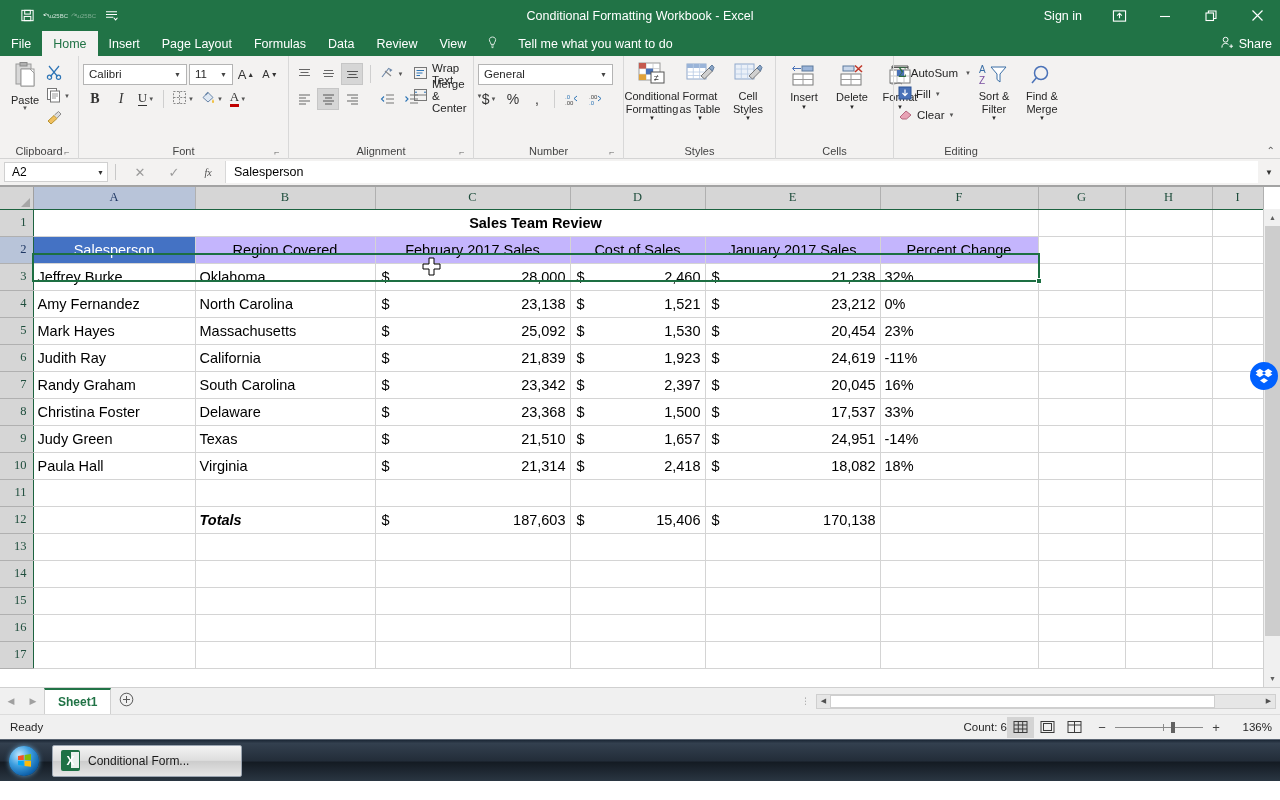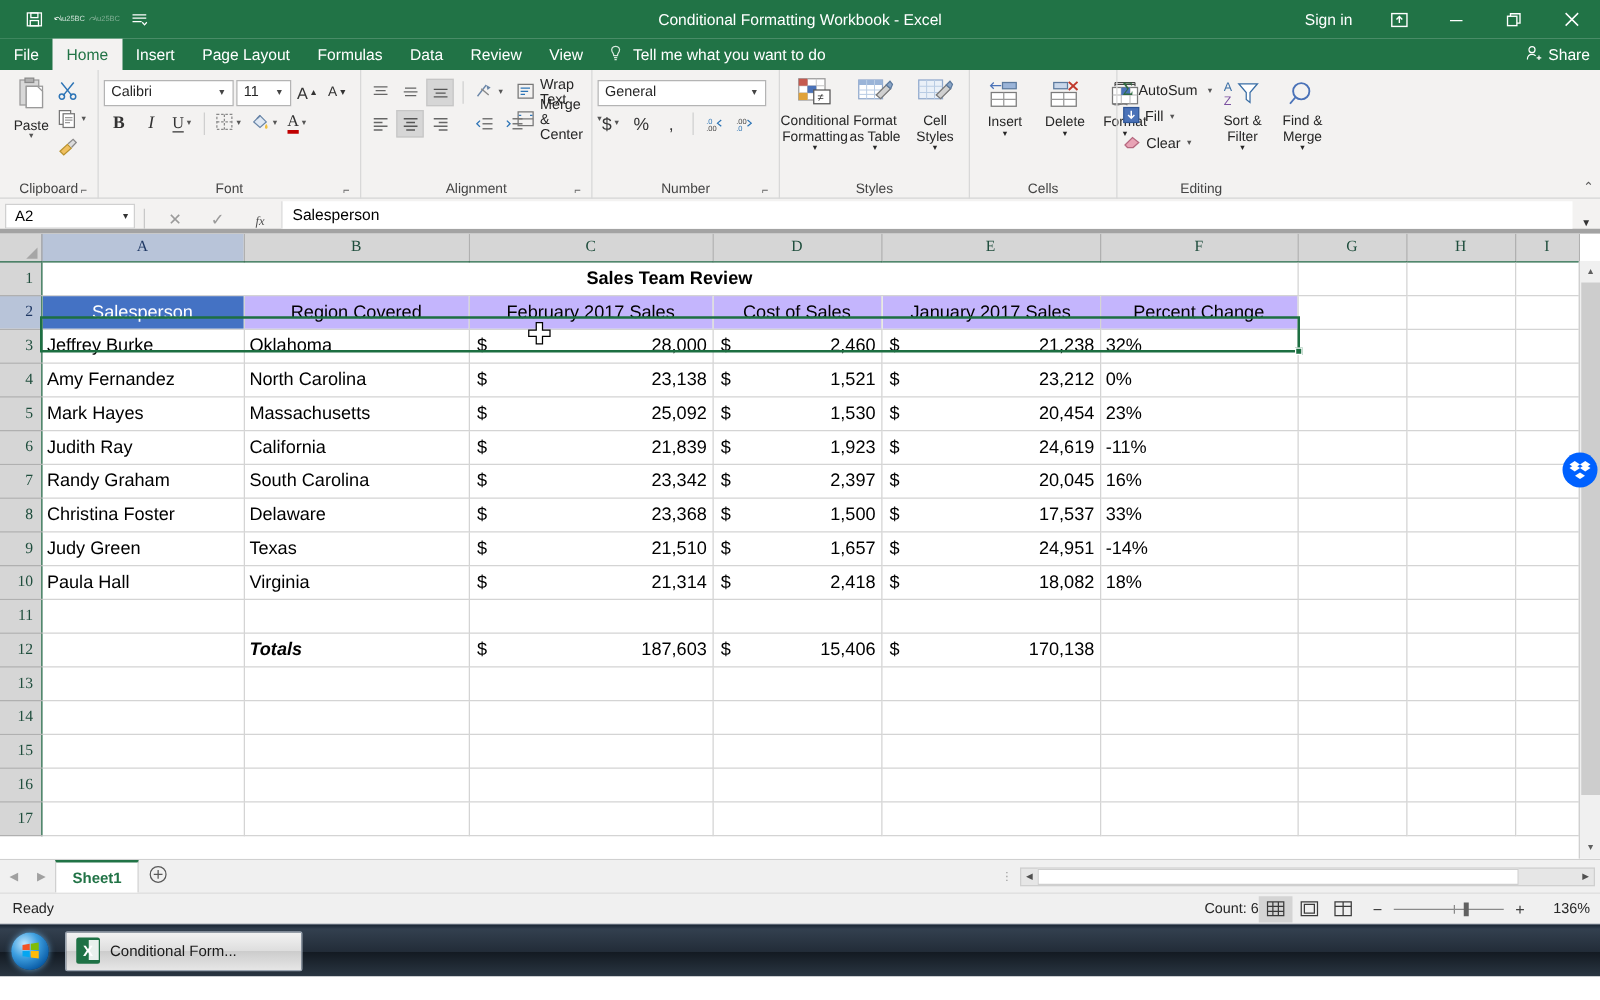--- a/index.html
+++ b/index.html
@@ -42,21 +42,21 @@
     height:25px; background:#217346; display:flex; align-items:flex-end;
     position:relative;
   }
   .tab {
     height:25px; padding:0 11px; color:#fff; font-size:12.5px;
     display:flex; align-items:center; white-space:nowrap;
   }
   .tab.file { background:#217346; }
   .tab.active { background:#f3f2f1; color:#217346; }
   #tellme {
-    display:flex; align-items:center; gap:8px; color:#fff; font-size:12.5px;
+    display:flex; align-items:center; gap:20px; color:#fff; font-size:12.5px;
     padding:0 10px; height:25px;
   }
   #share-row {
     position:absolute; right:0; top:25px; height:0;
   }
   #share {
     position:absolute; right:8px; top:-25px;
     display:flex; align-items:center; gap:5px; color:#fff; font-size:12.5px;
     height:25px;
   }
@@ -124,21 +124,21 @@
   .big-btn .car { font-size:6px; }
 
   
   #g-cells { width:118px; }
   
   #g-editing { width:135px; }
   .ed-row { display:flex; align-items:center; gap:4px; height:21px; font-size:11.5px; }
   #collapse-ribbon { position:absolute; right:5px; bottom:2px; font-size:10px; color:#555; }
 
   
-  #fbar { height:28px; background:#f3f2f1; display:flex; align-items:flex-end; border-bottom:4px solid #a3a3a3;}
+  #fbar { height:28px; background:#f3f2f1; display:flex; align-items:center; border-bottom:2px solid #a3a3a3;}
   #namebox {
     width:104px; height:20px; margin-left:4px; background:#fff; border:1px solid #d0d0d0;
     display:flex; align-items:center; padding:0 3px 0 7px; font-size:12px;
   }
   #namebox .nb-v { flex:1; }
   #namebox .ar { font-size:7px; color:#333; }
   #fb-sep { width:1px; height:16px; background:#c8c8c8; margin:0 7px; }
   .fb-ico { width:34px; text-align:center; color:#9b9b9b; font-size:13px; }
   .fb-ico.fx { font-style:italic; font-family:"Liberation Serif", serif; font-size:10px; color:#4d4d4d;}
   #fb-input {

